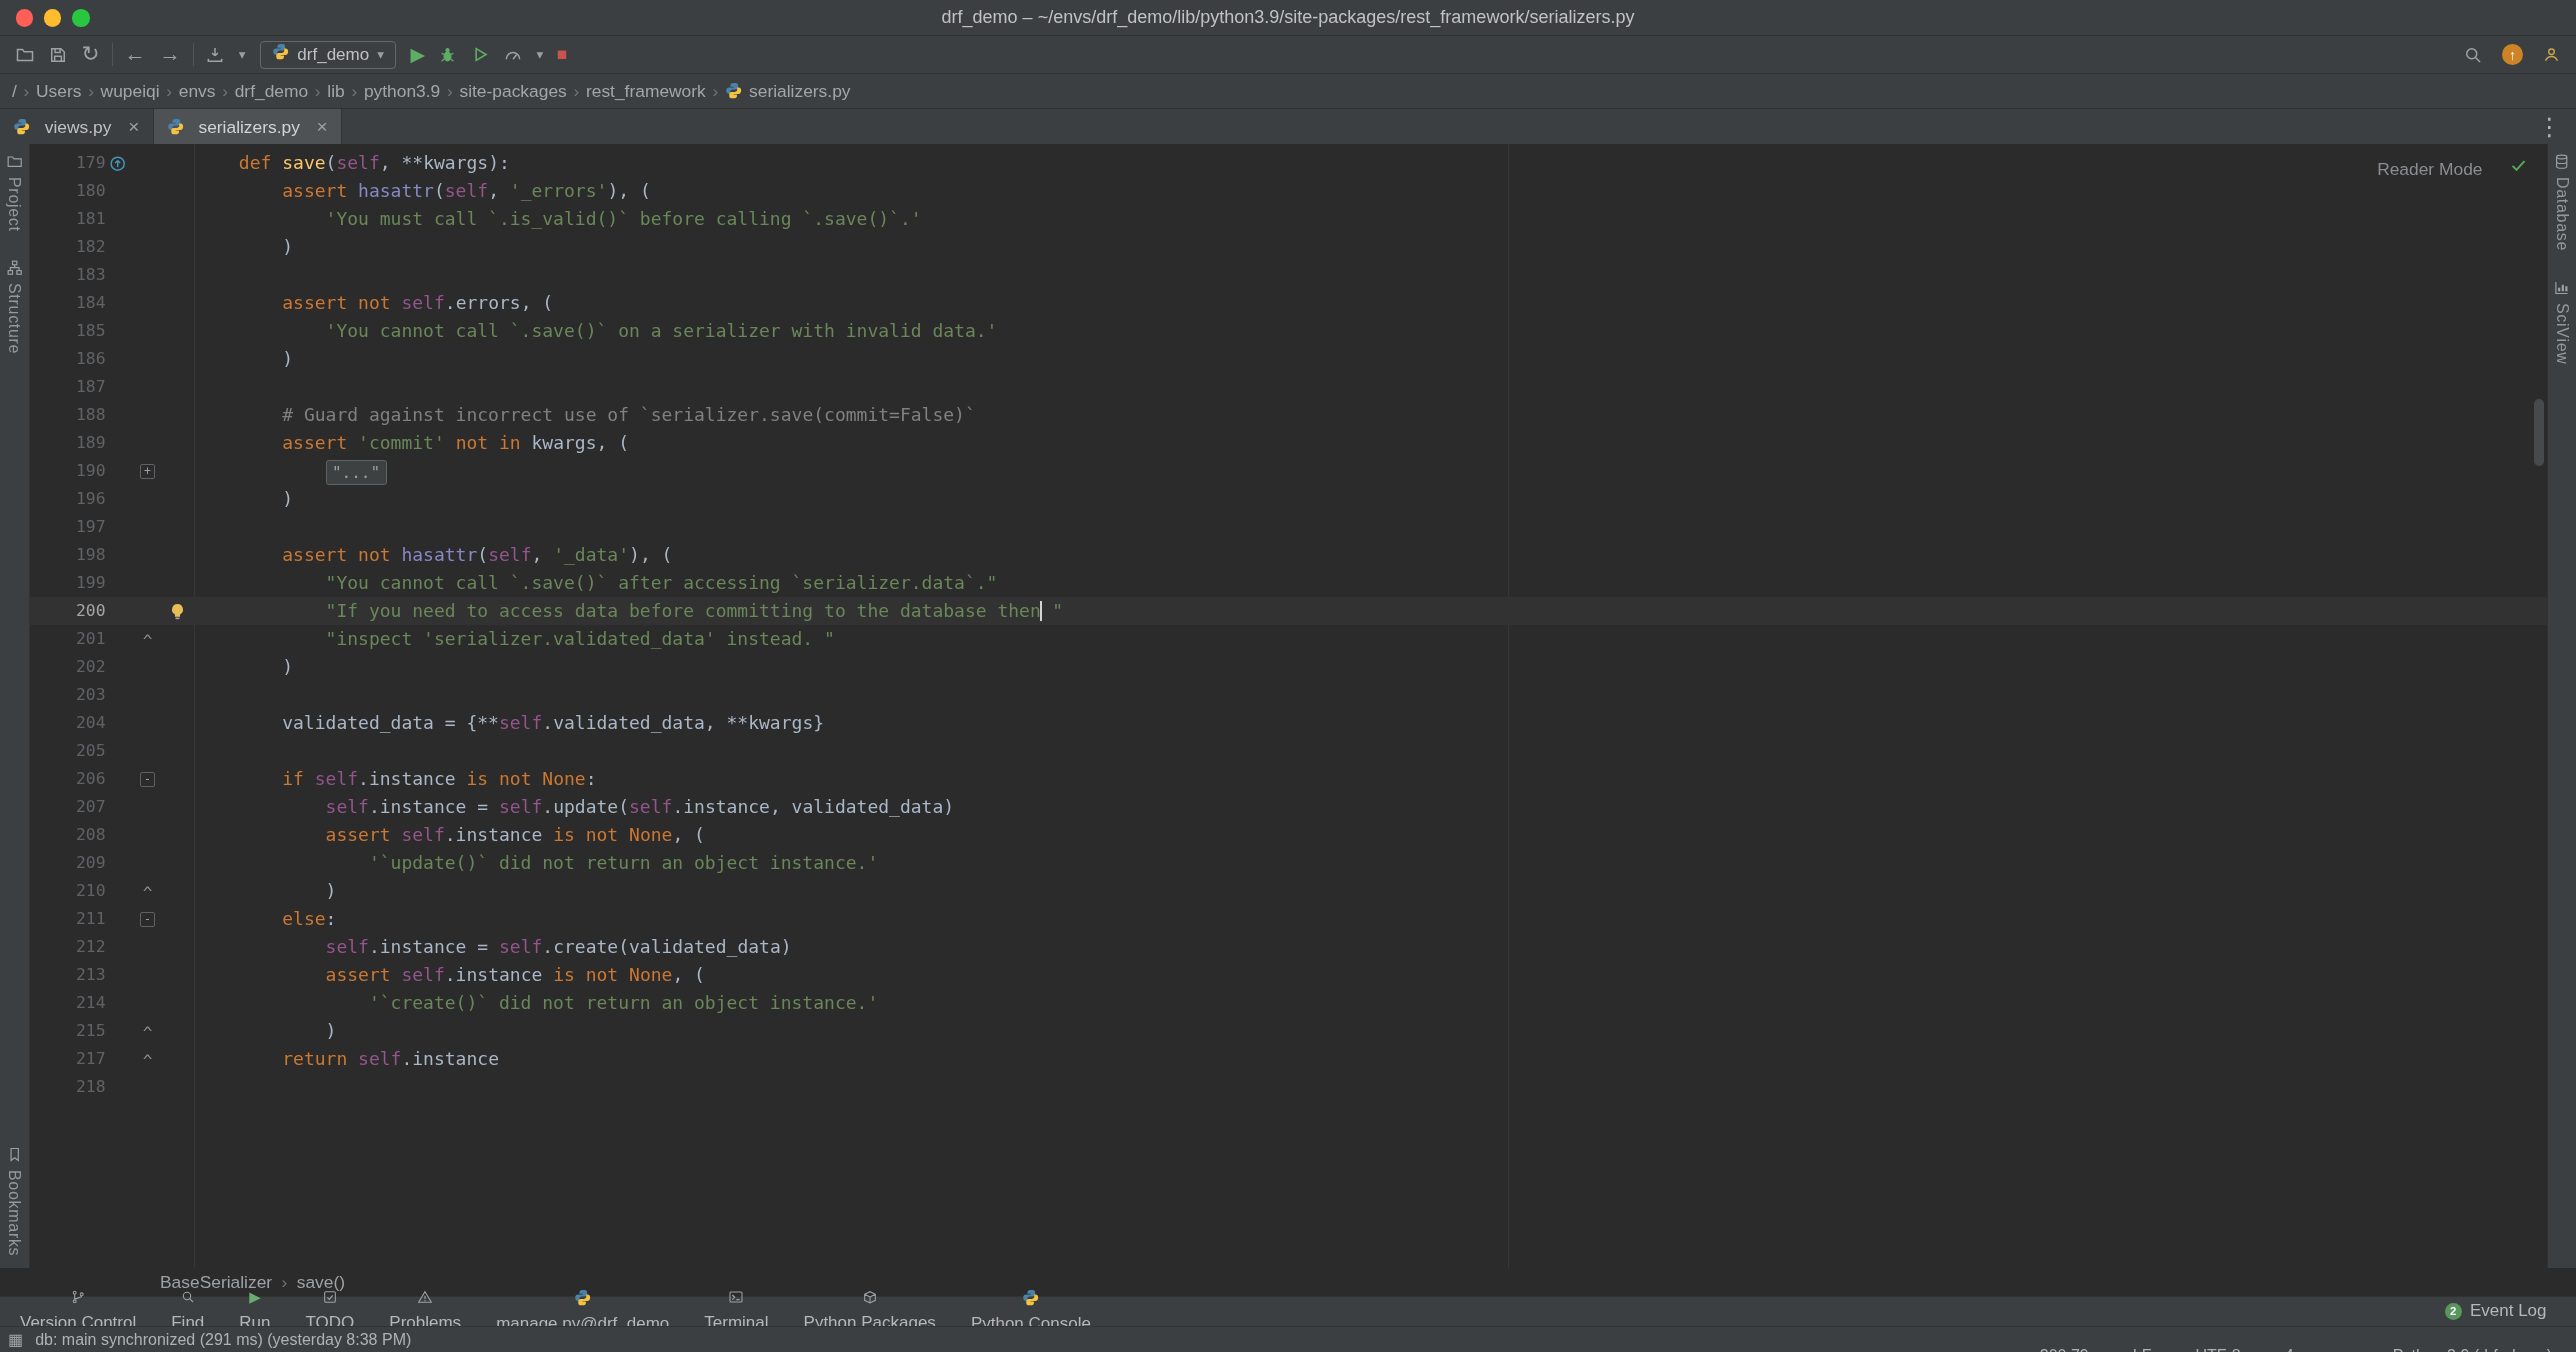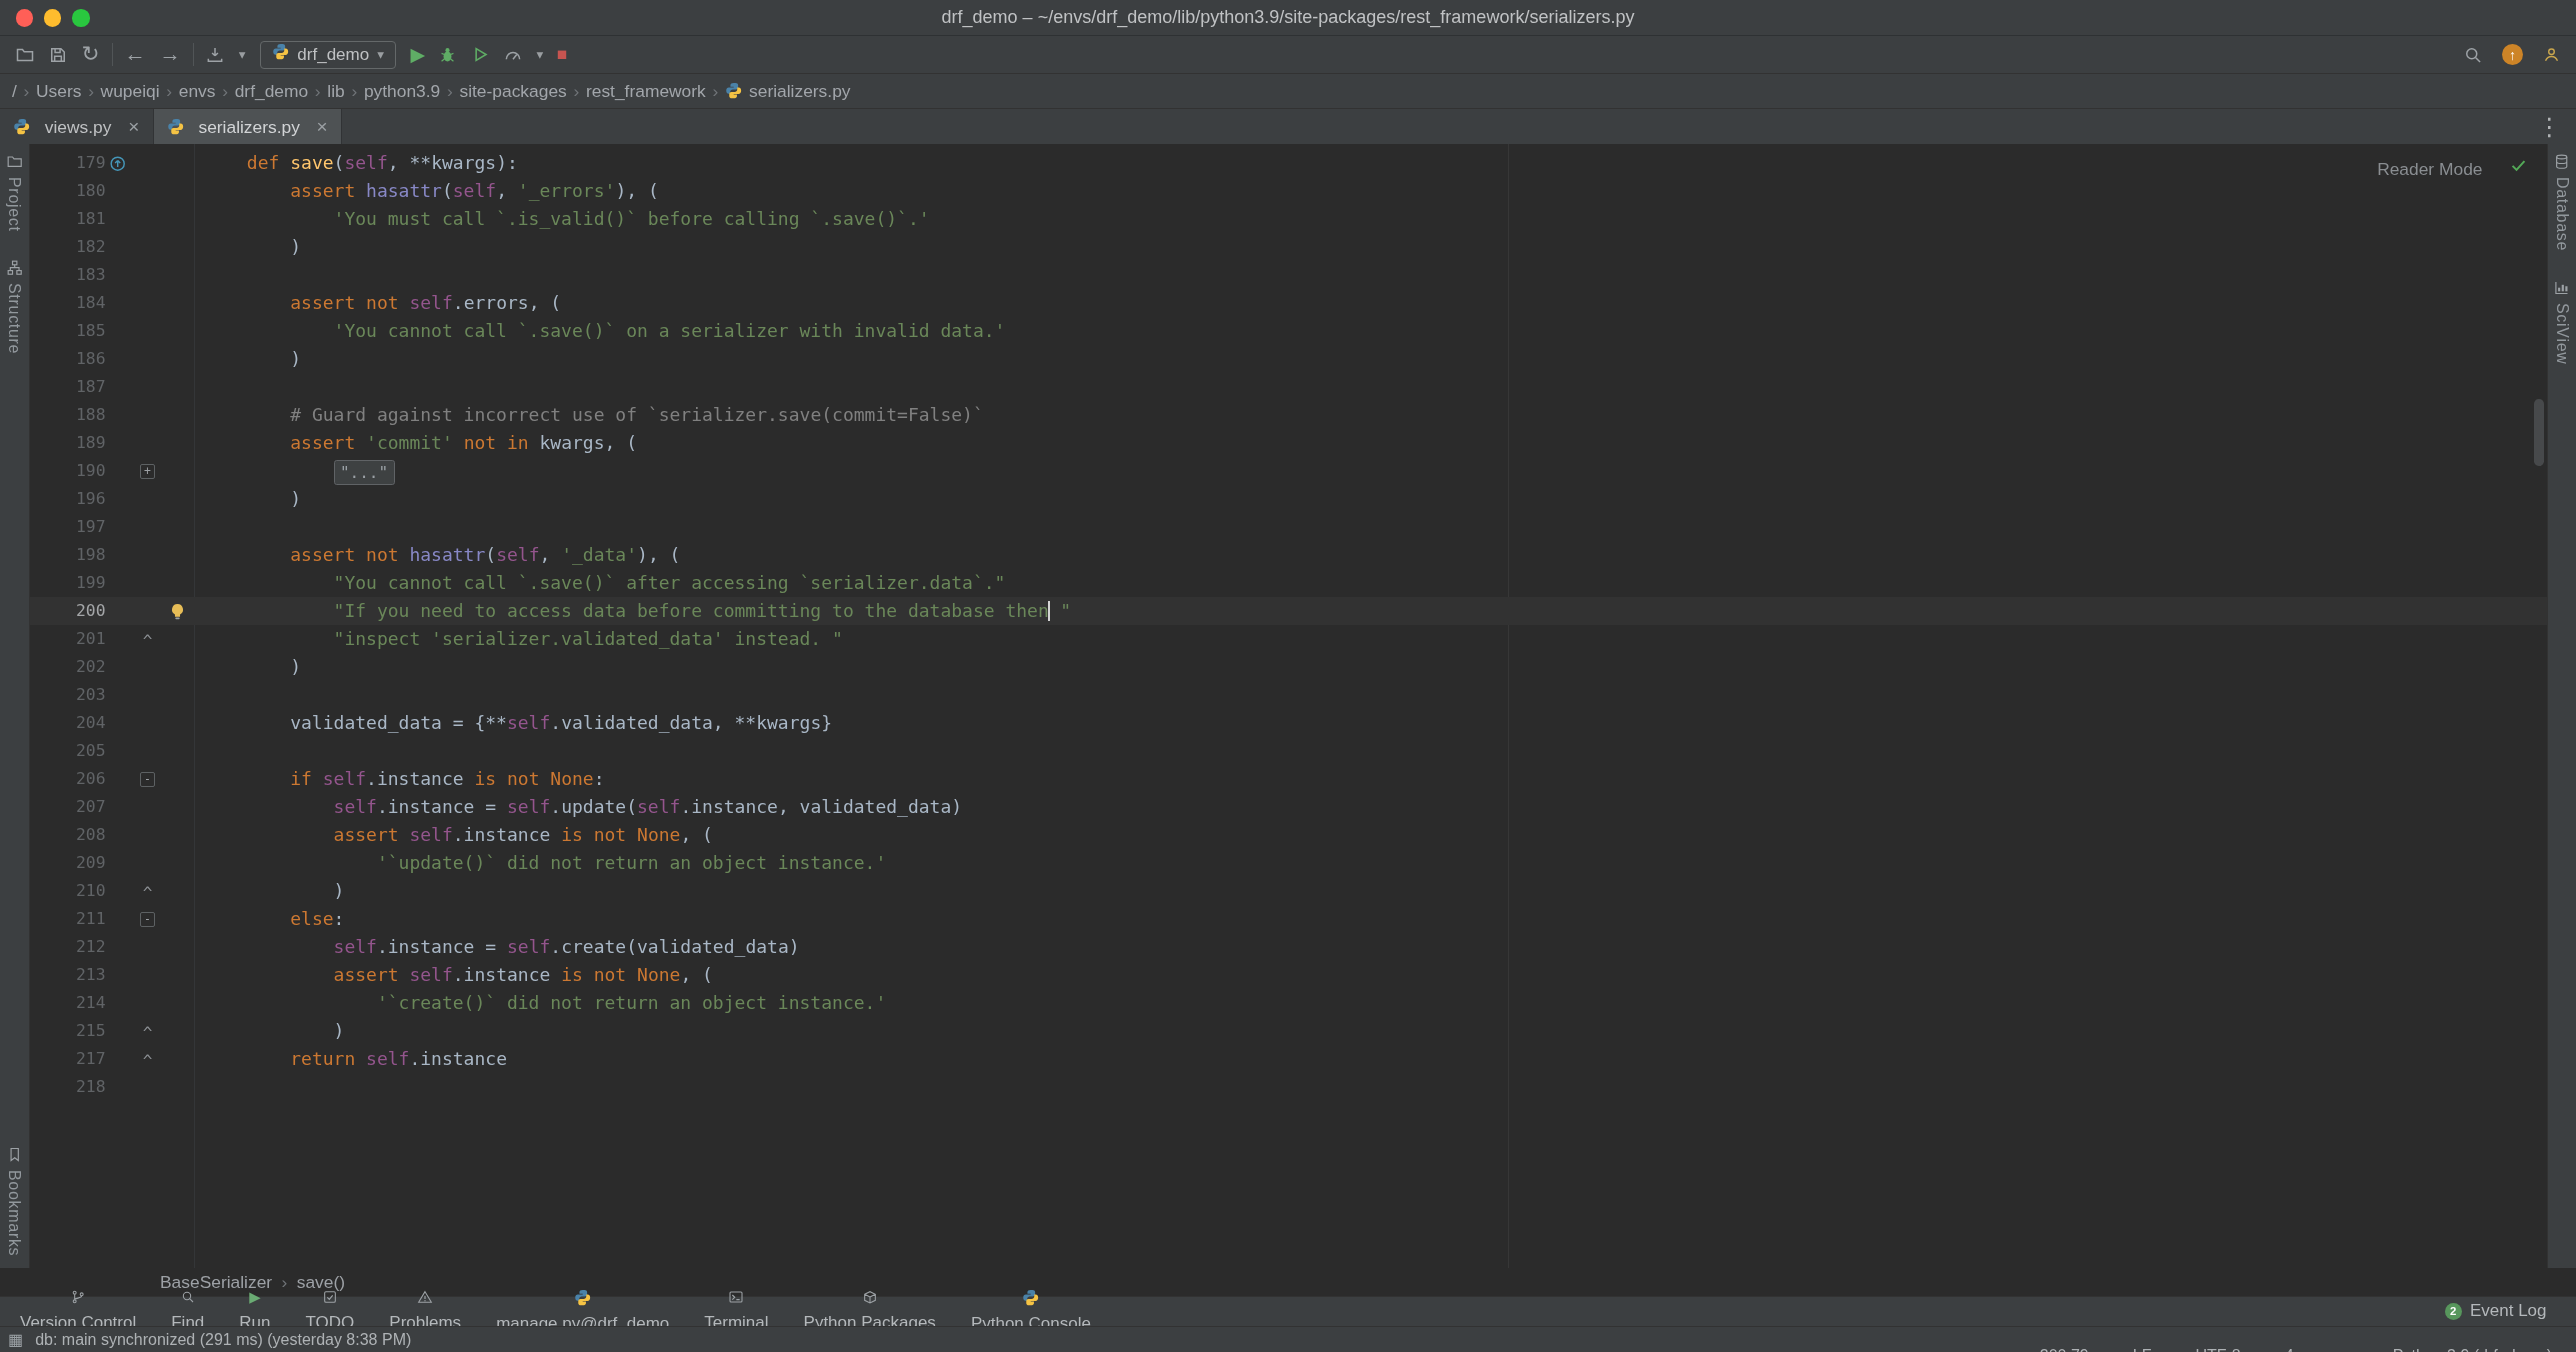--- a/index.html
+++ b/index.html
@@ -67,21 +67,21 @@
   .row.current { background:#323232; }
   .lnum { position:absolute; left:0; width:44px; text-align:right; color:#606366;
           font:16.4px/28px "DejaVu Sans Mono", monospace;margin-left:32px; }
   .row.current .lnum { color:#a4a6a8; }
   .gmark { position:absolute; left:75px; width:27px; height:100%; display:flex; align-items:center; justify-content:center; }
   .gfold { position:absolute; left:106px; width:24px; height:100%; display:flex; align-items:center; justify-content:center; }
   .gfold .box { width:14.8px; height:14.8px; border:0.7px solid #5d6163; border-radius:2px; color:#9da1a5;
                 font:11.4px/13.4px "DejaVu Sans Mono", monospace; text-align:center; }
   .gfold .endmark { color:#8a8e92; font:16px/1 "DejaVu Sans Mono", monospace; transform:translateY(2px); }
   .gbulb { position:absolute; left:134px; width:27px; height:100%; display:flex; align-items:center; justify-content:center; }
-  .code { position:absolute; left:174px; top:0; height:100%; white-space:pre;
+  .code { position:absolute; left:166px; top:0; height:100%; white-space:pre;
           font:18px/28px "DejaVu Sans Mono", monospace; color:#a9b7c6; }
   .tk-pl{color:#a9b7c6} .tk-kw{color:#cc7832} .tk-fn{color:#ffc66d} .tk-self{color:#94558d}
   .tk-str{color:#6a8759} .tk-com{color:#808080} .tk-bi{color:#8888c6}
   .fold-chip { display:inline-block; background:#3e4142; border:0.7px solid #606366; border-radius:2.7px;
                color:#9aa0a5; padding:0 5.4px; font-size:16px; line-height:23px; vertical-align:middle; }
   .caret { display:inline-block; width:2px; height:20px; background:#d4d4d4; vertical-align:-4px; margin:0 -0.7px; }
 
   
   .bottom-nav { position:absolute; top:1268px; left:0; right:0; height:28px; background:#2b2b2b;
                 display:flex; align-items:center; padding-left:160px; font-size:17.4px; color:#9da1a6; }

